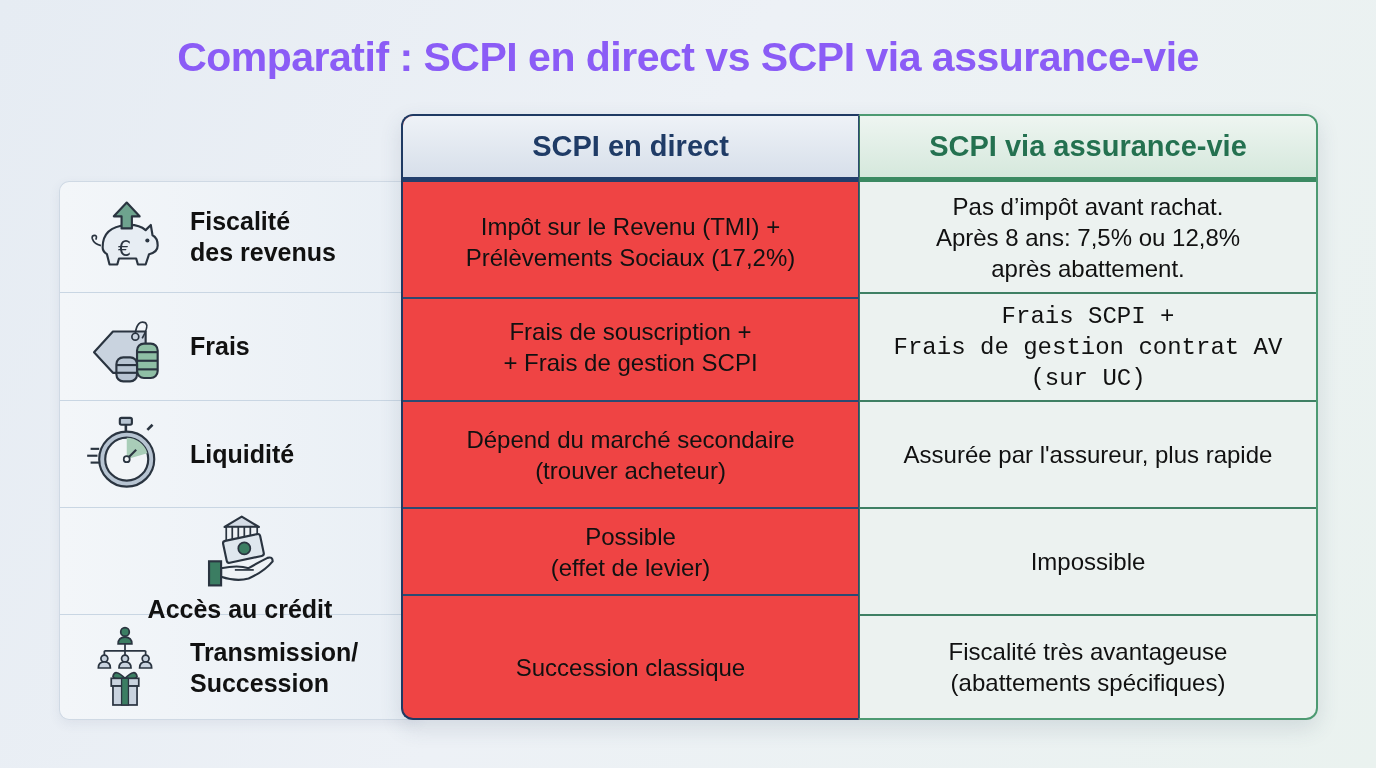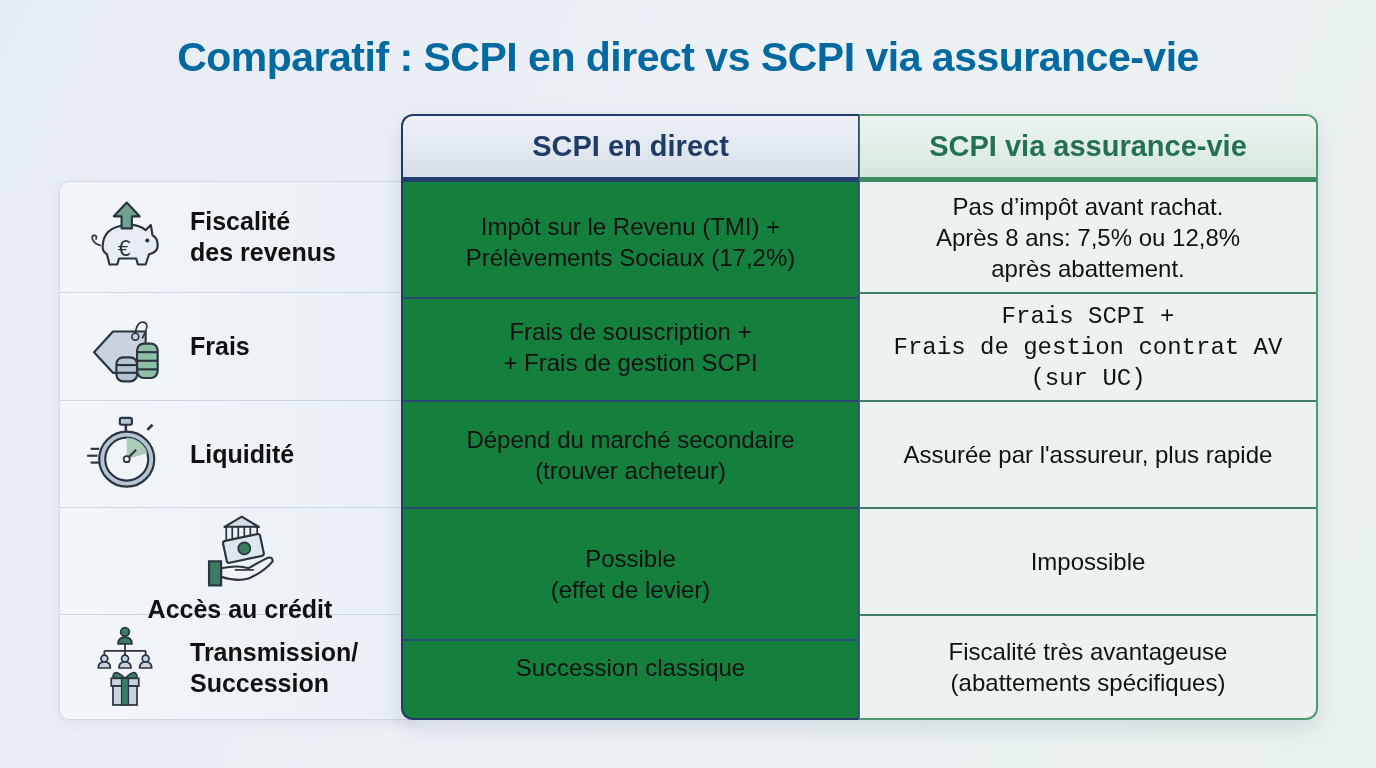--- a/index.html
+++ b/index.html
@@ -10,21 +10,21 @@
       position: relative;
       color: #111;
     }
     .title {
       position: absolute;
       top: 34px; left: 0; width: 1376px;
       text-align: center;
       font-size: 41px;
       font-weight: 700;
       letter-spacing: -0.5px;
-      color: #0369a1;
+      color: #8b5cf6;
     }
     
     .criteria {
       position: absolute;
       left: 59px; top: 181px;
       width: 360px; height: 539px;
       border: 1px solid #cfd9e4;
       border-right: none;
       border-radius: 10px 0 0 10px;
       background: linear-gradient(90deg, #f3f6f9 0%, #e9eff5 100%);
@@ -55,21 +55,21 @@
       border-radius: 12px;
     }
     .col {
       position: absolute; top: 0; height: 606px;
     }
     .col-direct {
       left: 0; width: 458px;
       border: 2px solid #1f3a63;
       border-right: 1px solid #2d4a70;
       border-radius: 12px 0 0 12px;
-      background: #15803d;
+      background: #ef4444;
     }
     .col-av {
       left: 458px; width: 459px;
       border: 2px solid #4d9a72;
       border-left: 1px solid #3c7a5c;
       border-radius: 0 12px 12px 0;
       background: #ecf2f0;
     }
     .col-head {
       height: 66px;
@@ -207,21 +207,21 @@
 
 <div class="table">
   <div class="col col-direct">
     <div class="col-head">SCPI en direct</div>
     <div class="cell" style="top:71px;height:112px;">Impôt sur le Revenu (TMI) +
 Prélèvements Sociaux (17,2%)</div>
     <div class="cell" style="top:178px;height:108px;">Frais de souscription +
 + Frais de gestion SCPI</div>
     <div class="cell" style="top:286px;height:107px;">Dépend du marché secondaire
 (trouver acheteur)</div>
-    <div class="cell" style="top:393px;height:132px;">Possible
+    <div class="cell" style="top:393px;height:87px;">Possible
 (effet de levier)</div>
     <div class="cell last" style="top:500px;height:102px;">Succession classique</div>
   </div>
   <div class="col col-av">
     <div class="col-head">SCPI via assurance-vie</div>
     <div class="cell" style="top:66px;height:112px;">Pas d’impôt avant rachat.
 Après 8 ans: 7,5% ou 12,8%
 après abattement.</div>
     <div class="cell" style="top:178px;height:108px;font-family:Liberation Mono, monospace;">Frais SCPI +
 Frais de gestion contrat AV (sur UC)</div>

